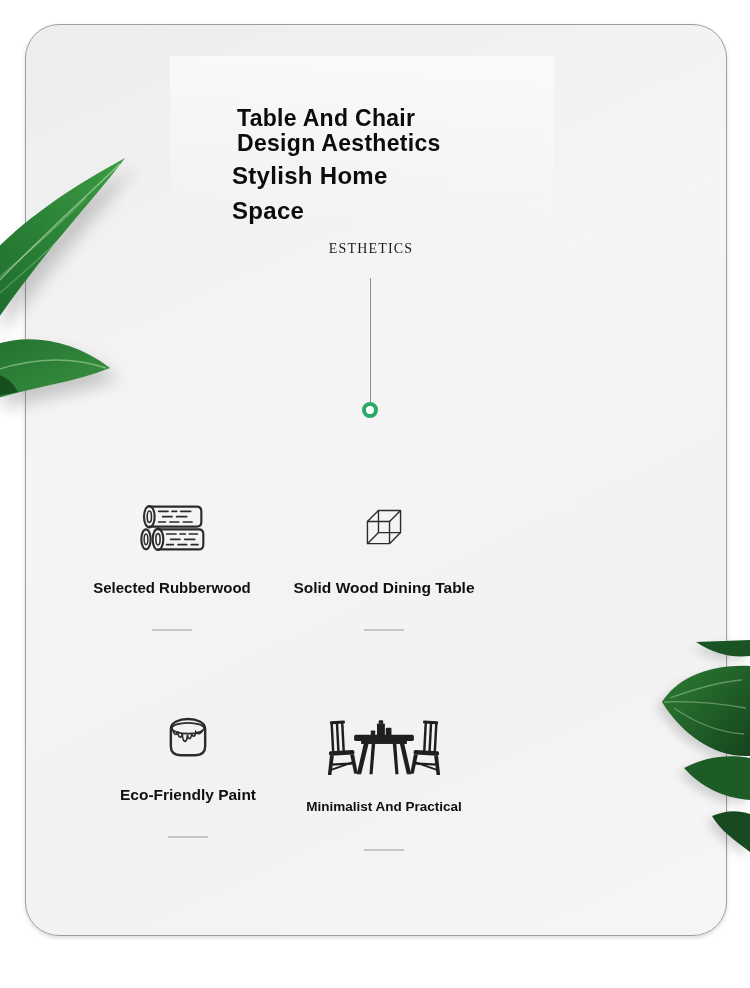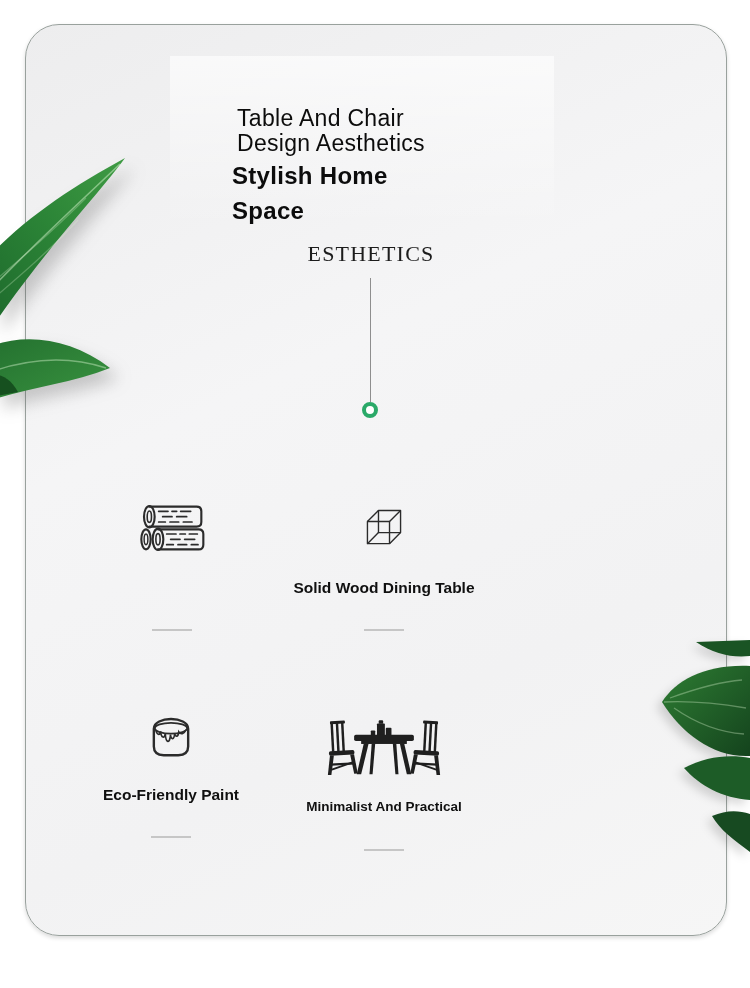--- a/index.html
+++ b/index.html
@@ -4,32 +4,32 @@
 <style>
   html,body{margin:0;padding:0;background:#ffffff;}
   .page{position:relative;width:750px;height:988px;overflow:hidden;
         font-family:"Liberation Sans",sans-serif;background:#ffffff;}
   .card{position:absolute;left:25px;top:24px;width:700px;height:910px;
         border:1px solid #99a19d;border-radius:34px;
         background:linear-gradient(155deg,#ededee 0%,#f5f5f6 38%,#f2f2f3 70%,#f6f6f6 100%);
         box-shadow:0 2px 4px rgba(0,0,0,.15);}
   .title-panel{position:absolute;left:170px;top:56px;width:384px;height:172px;
         background:linear-gradient(180deg,rgba(255,255,255,.65),rgba(255,255,255,0));}
-  .t1{position:absolute;left:237px;top:106px;font-size:23px;font-weight:400;
+  .t1{position:absolute;left:237px;top:106px;font-size:23px;font-weight:700;
       color:#0c0c0c;line-height:25px;letter-spacing:.3px;white-space:nowrap;}
   .t2{position:absolute;left:232px;top:158px;width:230px;font-size:24px;font-weight:700;
       color:#0c0c0c;line-height:35px;letter-spacing:.3px;}
   .tagline{position:absolute;left:271px;top:241px;width:200px;text-align:center;
-      font-family:"Liberation Serif",serif;font-size:22px;color:#1c1c1c;letter-spacing:1.2px;}
+      font-family:"Liberation Serif",serif;font-size:14px;color:#1c1c1c;letter-spacing:1.2px;}
   .vline{position:absolute;left:370px;top:278px;width:1px;height:124px;background:#8e8e8e;}
   .ring{position:absolute;left:362px;top:402px;width:8px;height:8px;border-radius:50%;
       border:4px solid #2aa968;background:#ffffff;}
   .feature{position:absolute;width:240px;height:152px;text-align:center;}
   .f1{left:52px;top:493px;}  .f2{left:264px;top:493px;}  .f3{left:463px;top:493px;}
-  .f4{left:51px;top:700px;}  .f5{left:264px;top:713px;}  .f6{left:467px;top:700px;}
+  .f4{left:68px;top:700px;}  .f5{left:264px;top:713px;}  .f6{left:467px;top:700px;}
   .icon-box{height:70px;display:flex;align-items:center;justify-content:center;}
   .flabel{margin-top:16px;font-weight:700;color:#101010;}
   .s15{font-size:15px;} .s155{font-size:15.5px;} .s19{font-size:19.5px;}
   .s13{font-size:13.5px;} .s16{font-size:16.5px;}
   .divider{position:absolute;left:50%;top:136px;margin-left:-20px;width:40px;height:2px;background:#c6c6c6;}
   .stripes{width:37px;height:39px;background-color:#ffffff;
       background-image:repeating-linear-gradient(135deg,#ffffff 0 4px,#3b3b41 4px 9px);}
   .leaves-tl{position:absolute;left:-6px;top:140px;width:136px;height:258px;z-index:5;
       filter:drop-shadow(9px 10px 8px rgba(80,80,80,.28));}
   .leaves-br{position:absolute;left:650px;top:638px;width:100px;height:214px;z-index:5;
@@ -101,20 +101,21 @@
         <path d="M29 38 H90 q7 0 7 7 V61 q0 7 -7 7 H29"></path>
         <ellipse cx="11" cy="53" rx="7" ry="15"></ellipse>
         <ellipse cx="11" cy="53" rx="2.8" ry="8" stroke-width="2.2"></ellipse>
         <ellipse cx="29" cy="53" rx="8" ry="16"></ellipse>
         <ellipse cx="29" cy="53" rx="3.2" ry="8.5" stroke-width="2.4"></ellipse>
         <path d="M42 45 H56 M62 45 H70 M76 45 H88" stroke-width="2.6"></path>
         <path d="M48 53 H62 M69 53 H84" stroke-width="2.6"></path>
         <path d="M42 61 H52 M59 61 H72 M79 61 H89" stroke-width="2.6"></path>
       </svg>
     </div>
+    <div class="flabel s15">Selected Rubberwood</div>
     <div class="divider"></div>
   </div>
 
   <div class="feature f2">
     <div class="icon-box">
       <svg width="46" height="48" viewBox="0 0 100 100" fill="none" stroke="#2b2b2b" stroke-width="3" stroke-linejoin="round">
         <rect x="38" y="12" width="48" height="48"></rect>
         <rect x="14" y="36" width="48" height="48"></rect>
         <path d="M14 36 L38 12 M62 36 L86 12 M14 84 L38 60 M62 84 L86 60"></path>
       </svg>

